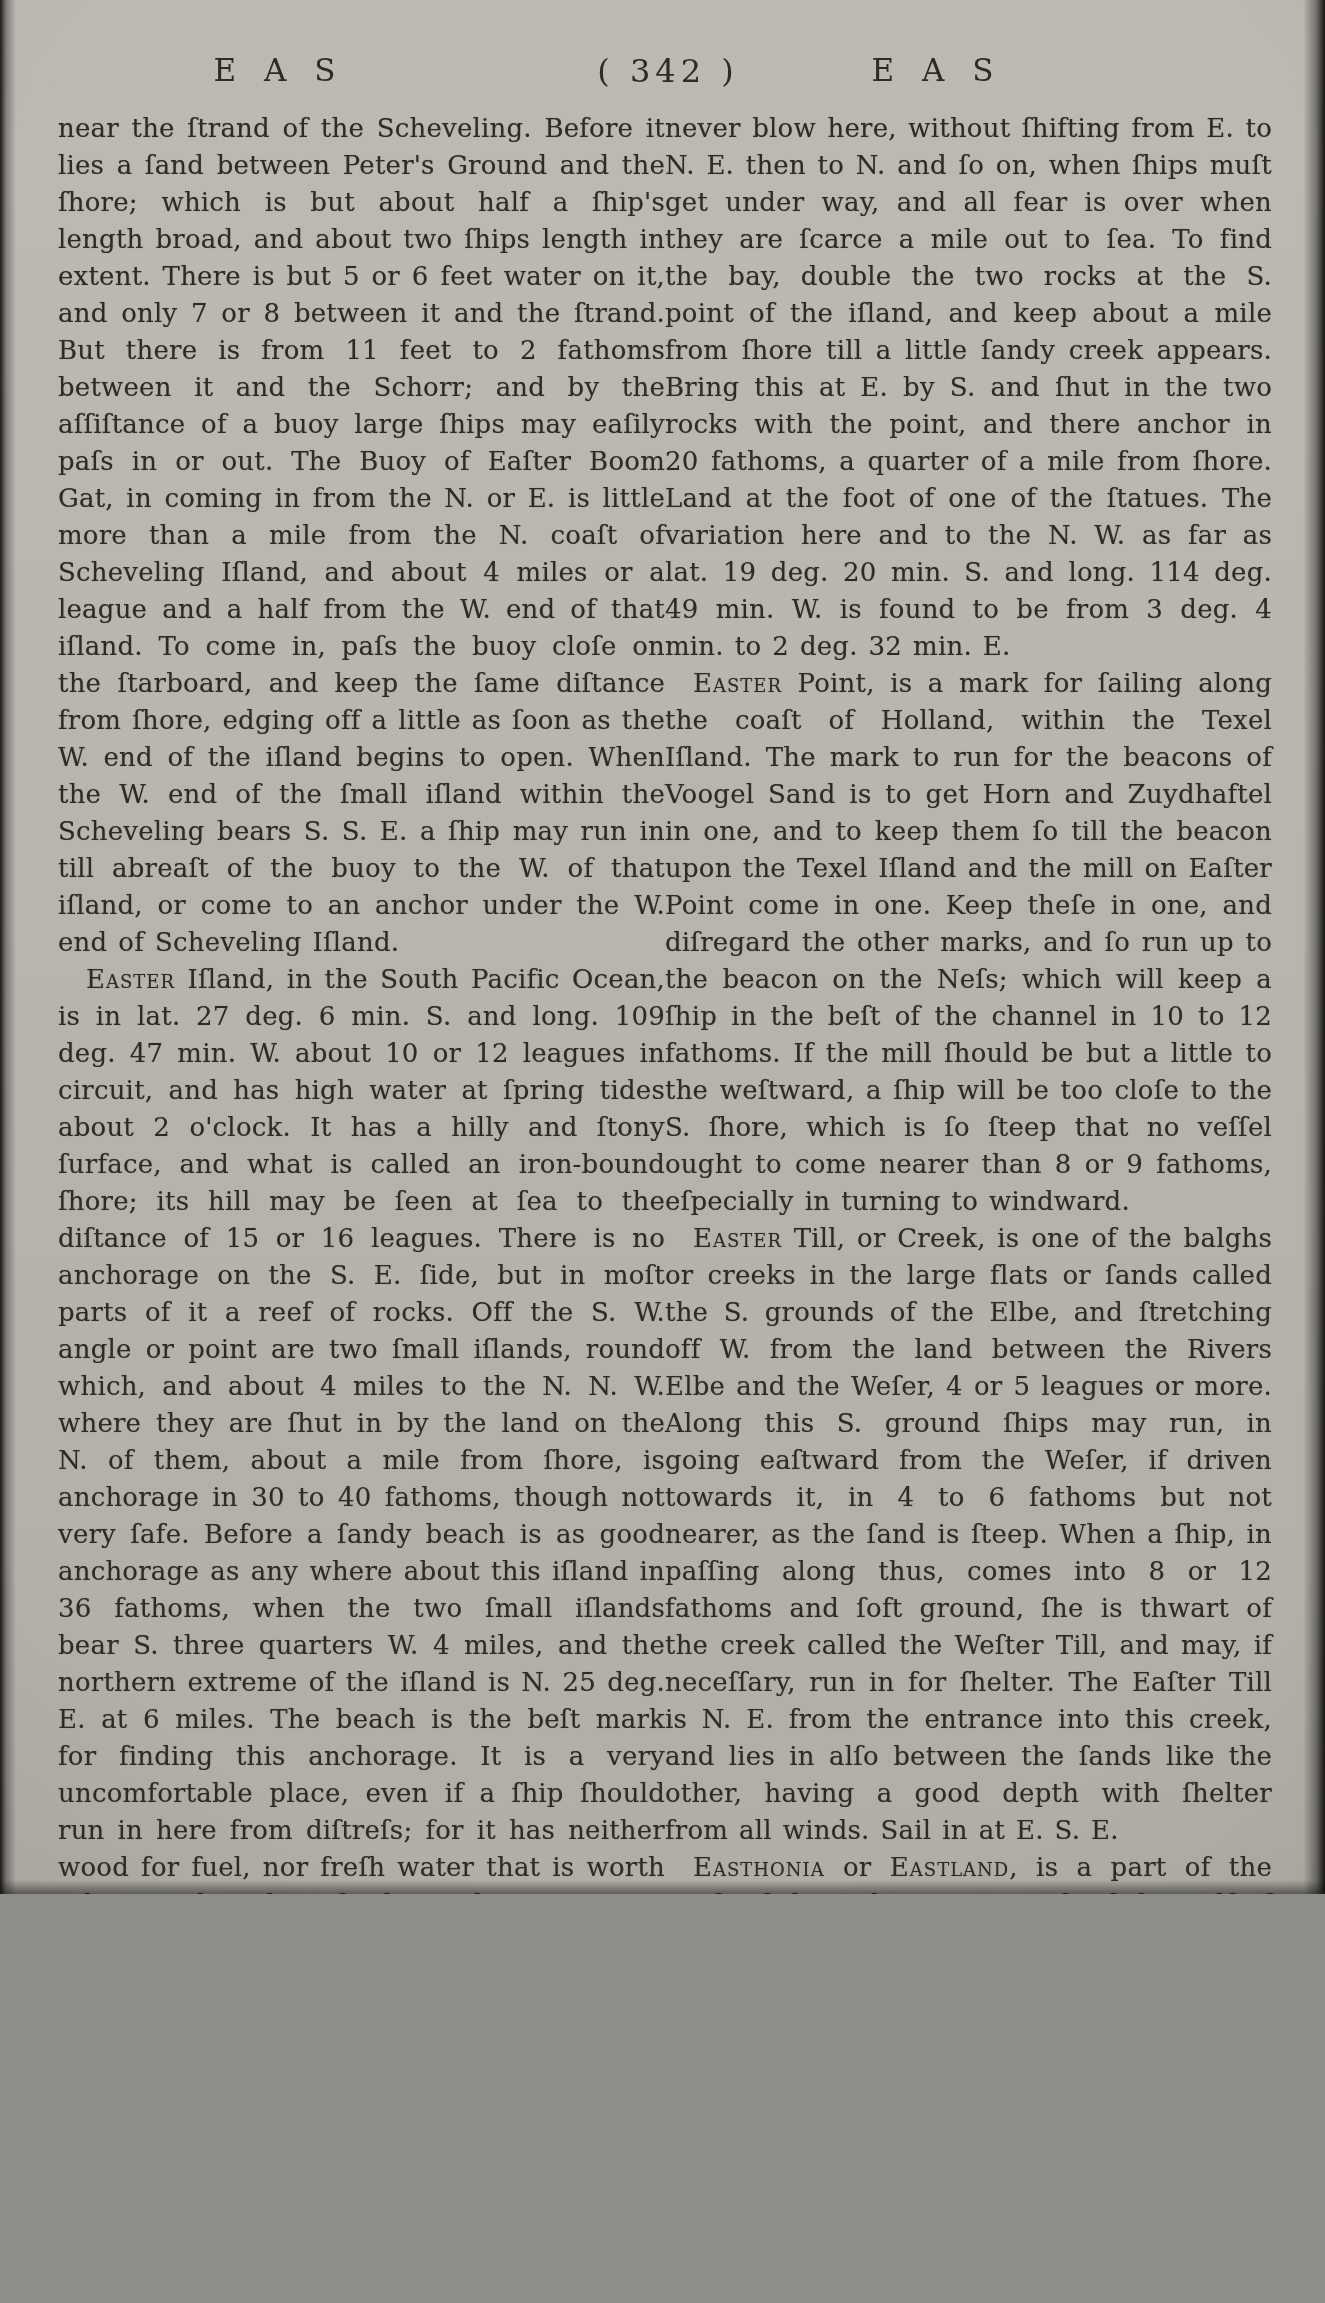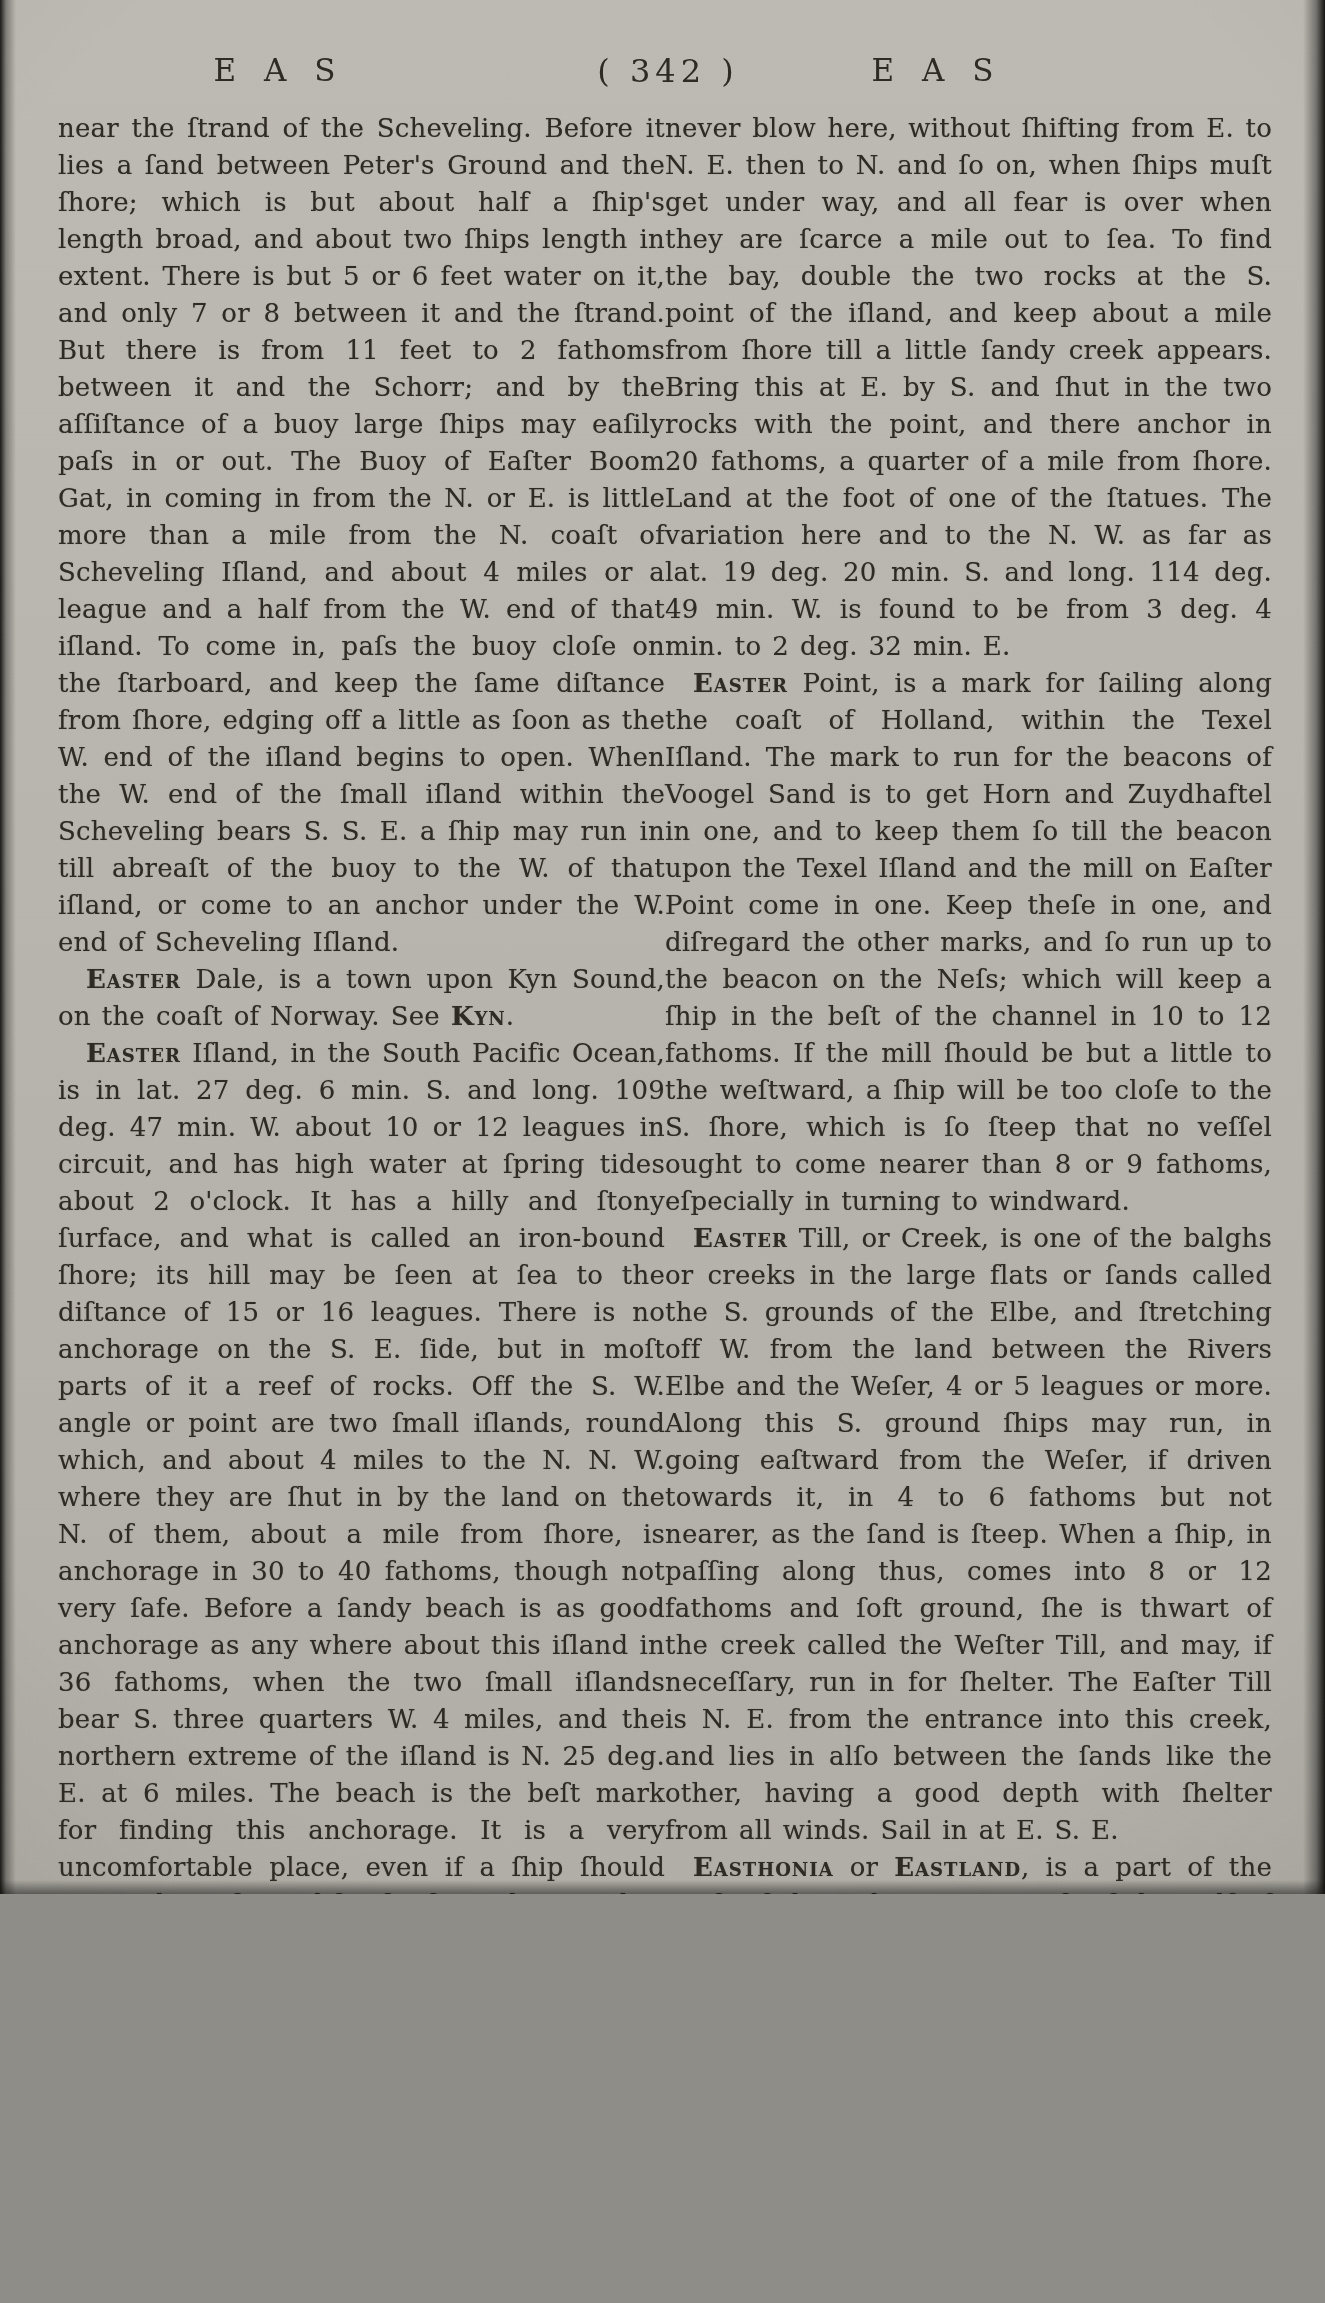--- a/index.html
+++ b/index.html
@@ -91,41 +91,39 @@
     letter-spacing: 0.2px;
   }
   .para {
     margin: 0;
     text-shadow: 0 0 1px rgba(46,43,37,0.35);
   }
   .para.indent { text-indent: 28px; }
   .smallcaps {
     font-variant: small-caps;
     letter-spacing: 1px;
-    font-weight: bold;
   }
 </style>
 </head>
 <body>
 
 <div class="scan">
   <div class="edge edge-left"></div>
   <div class="edge edge-right"></div>
   <div class="edge-bottom"></div>
 
   <header class="running-head">
     <span class="head-left">E A S</span>
     <span class="head-center">( 342 )</span>
     <span class="head-right">E A S</span>
   </header>
 
   <main class="text-block">
     <section class="column">
         <p class="para"><span class="plain">near the ſtrand of the Scheveling.  Before it lies a ſand between Peter's Ground and the ſhore; which is but about half a ſhip's length broad, and about two ſhips length in extent.  There is but 5 or 6 feet water on it, and only 7 or 8 between it and the ſtrand.  But there is from 11 feet to 2 fathoms between it and the Schorr; and by the aſſiſtance of a buoy large ſhips may eaſily paſs in or out. The Buoy of Eaſter Boom Gat, in coming in from the N. or E. is little more than a mile from the N. coaſt of Scheveling Iſland, and about 4 miles or a league and a half from the W. end of that iſland.  To come in, paſs the buoy cloſe on the ſtarboard, and keep the ſame diſtance from ſhore, edging off a little as ſoon as the W. end of the iſland begins to open.  When the W. end of the ſmall iſland within the Scheveling bears S. S. E. a ſhip may run in till abreaſt of the buoy to the W. of that iſland, or come to an anchor under the W. end of Scheveling Iſland.</span></p>
-        <p class="para indent"><span class="smallcaps">Easter</span><span class="plain"> Dale, is a town upon Kyn Sound, on the coaſt of Norway.  See </span><span class="smallcaps">Kyn</span><span class="plain">.</span></p>
         <p class="para indent"><span class="smallcaps">Easter</span><span class="plain"> Iſland, in the South Pacific Ocean, is in lat. 27 deg. 6 min. S. and long. 109 deg. 47 min. W. about 10 or 12 leagues in circuit, and has high water at ſpring tides about 2 o'clock. It has a hilly and ſtony ſurface, and what is called an iron-bound ſhore; its hill may be ſeen at ſea to the diſtance of 15 or 16 leagues.  There is no anchorage on the S. E. ſide, but in moſt parts of it a reef of rocks.  Off the S. W. angle or point are two ſmall iſlands, round which, and about 4 miles to the N. N. W. where they are ſhut in by the land on the N. of them, about a mile from ſhore, is anchorage in 30 to 40 fathoms, though not very ſafe.  Before a ſandy beach is as good anchorage as any where about this iſland in 36 fathoms, when the two ſmall iſlands bear S. three quarters W. 4 miles, and the northern extreme of the iſland is N. 25 deg. E. at 6 miles. The beach is the beſt mark for finding this anchorage.  It is a very uncomfortable place, even if a ſhip ſhould run in here from diſtreſs; for it has neither wood for fuel, nor freſh water that is worth taking on board.  Weſterly winds</span></p>
       </section>
     <section class="column">
         <p class="para"><span class="plain">never blow here, without ſhifting from E. to N. E. then to N. and ſo on, when ſhips muſt get under way, and all fear is over when they are ſcarce a mile out to ſea.  To find the bay, double the two rocks at the S. point of the iſland, and keep about a mile from ſhore till a little ſandy creek appears.  Bring this at E. by S. and ſhut in the two rocks with the point, and there anchor in 20 fathoms, a quarter of a mile from ſhore.  Land at the foot of one of the ſtatues.  The variation here and to the N. W. as far as lat. 19 deg. 20 min. S. and long. 114 deg. 49 min. W. is found to be from 3 deg. 4 min. to 2 deg. 32 min. E.</span></p>
         <p class="para indent"><span class="smallcaps">Easter</span><span class="plain"> Point, is a mark for ſailing along the coaſt of Holland, within the Texel Iſland.  The mark to run for the beacons of Voogel Sand is to get Horn and Zuydhaftel in one, and to keep them ſo till the beacon upon the Texel Iſland and the mill on Eaſter Point come in one.  Keep theſe in one, and diſregard the other marks, and ſo run up to the beacon on the Neſs; which will keep a ſhip in the beſt of the channel in 10 to 12 fathoms.  If the mill ſhould be but a little to the weſtward, a ſhip will be too cloſe to the S. ſhore, which is ſo ſteep that no veſſel ought to come nearer than 8 or 9 fathoms, eſpecially in turning to windward.</span></p>
         <p class="para indent"><span class="smallcaps">Easter</span><span class="plain"> Till, or Creek, is one of the balghs or creeks in the large flats or ſands called the S. grounds of the Elbe, and ſtretching off W. from the land between the Rivers Elbe and the Weſer, 4 or 5 leagues or more.  Along this S. ground ſhips may run, in going eaſtward from the Weſer, if driven towards it, in 4 to 6 fathoms but not nearer, as the ſand is ſteep.  When a ſhip, in paſſing along thus, comes into 8 or 12 fathoms and ſoft ground, ſhe is thwart of the creek called the Weſter Till, and may, if neceſſary, run in for ſhelter.  The Eaſter Till is N. E. from the entrance into this creek, and lies in alſo between the ſands like the other, having a good depth with ſhelter from all winds.  Sail in at E. S. E.</span></p>
         <p class="para indent"><span class="smallcaps">Easthonia</span><span class="plain"> or </span><span class="smallcaps">Eastland</span><span class="plain">, is a part of the coaſt of the Baltic, or S. coaſt of the gulf of Finland; and from Wranger Iſland to the road of Narva, which is S. W. from Peterſburgh, affords nothing of note to the ſeaman all the way, except 3 ſmall iſlands near Kock Harbour.</span></p>
       </section>
   </main>
 </div>

